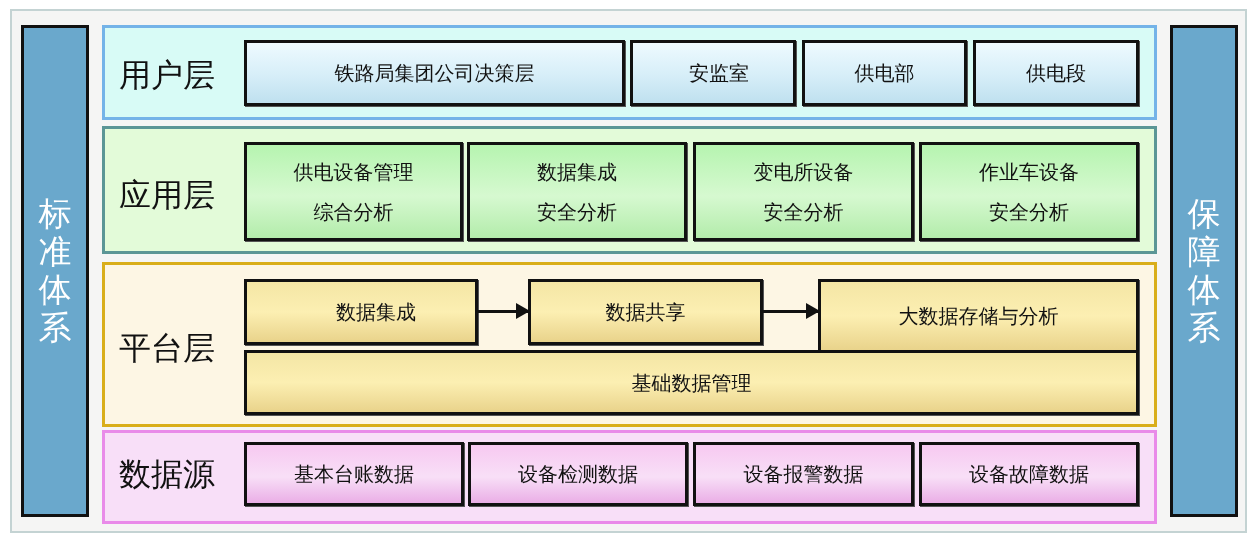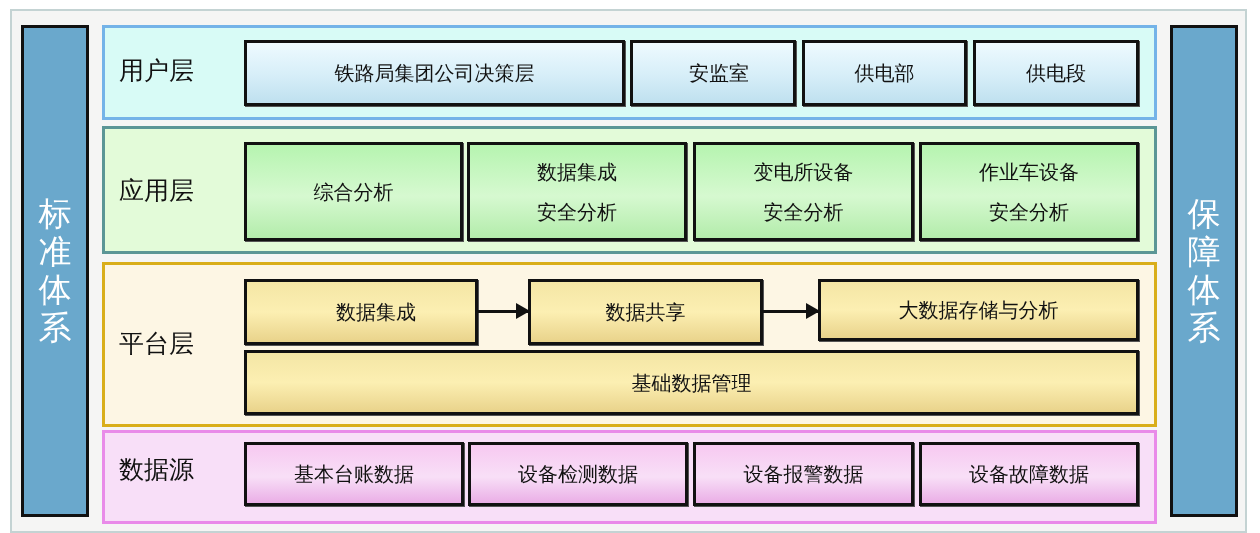--- a/index.html
+++ b/index.html
@@ -8,21 +8,21 @@
   #outer { position: absolute; left: 10px; top: 9px; width: 1237px; height: 272px;
            background: #f5f5f4; border: 2px solid #c4d3d3; box-sizing: border-box; }
   .side { position: absolute; top: 25px; width: 68px; height: 492px; background: #6aa8cc;
           border: 3px solid #111; box-sizing: border-box; display: flex; flex-direction: column;
           align-items: center; justify-content: center; color: #ffffff; font-size: 33px; line-height: 38px;
           font-family: "DejaVu Sans", "Liberation Sans", sans-serif; }
   .side span { display: block; }
   #side-left { left: 21px; }
   #side-right { left: 1170px; }
   .layer { position: absolute; left: 102px; width: 1055px; box-sizing: border-box; border: 3px solid; }
-  .layer-label { position: absolute; left: 14px; font-size: 25px; color: #111; white-space: nowrap; }
+  .layer-label { position: absolute; left: 14px; font-size: 32px; color: #111; white-space: nowrap; }
   .box { position: absolute; box-sizing: border-box; border: 3px solid #111; display: flex;
          align-items: center; justify-content: center; text-align: center; color: #111;
          font-size: 20px; line-height: 38px; white-space: nowrap;
          box-shadow: 1px 1px 0 #555; }
   #layer-user { top: 25px; height: 95px; background: #d8fbf6; border-color: #74b3e8; }
   #layer-user .box { top: 12px; height: 66px;
      background: linear-gradient(to bottom, #eefaff 0%, #d6eef8 55%, #bfe0ef 100%); }
   #layer-app { top: 126px; height: 128px; background: #e3fbd9; border-color: #5b9696; }
   #layer-app .box { top: 13px; height: 99px; line-height: 40px;
      background: linear-gradient(to bottom, #b6f4b0 0%, #d6f9d0 55%, #b3ecab 100%); }
@@ -60,20 +60,21 @@
   <div class="box" style="left:139px; width:381px;">铁路局集团公司决策层</div>
   <div class="box" style="left:525px; width:166px;padding-left:12px;">安监室</div>
   <div class="box" style="left:697px; width:165px;">供电部</div>
   <div class="box" style="left:868px; width:166px;">供电段</div>
 </div>
 
 <div id="layer-app" class="layer">
   <div class="layer-label" style="top:45px;">应用层</div>
   <div class="box" style="left:139px; width:219px;">
     <div class="vtext">
+      <span>供电设备管理</span>
       <span>综合分析</span>
     </div>
   </div>
   <div class="box" style="left:362px; width:220px;">
     <div class="vtext">
       <span>数据集成</span>
       <span>安全分析</span>
     </div>
   </div>
   <div class="box" style="left:588px; width:221px;">
@@ -89,21 +90,21 @@
     </div>
   </div>
 </div>
 
 <div id="layer-platform" class="layer">
   <div class="layer-label" style="top:62px;">平台层</div>
   <div class="box" style="left:139px; top:14px; width:234px; height:66px;padding-left:30px;">数据集成</div>
   <div class="arrow" style="left:373px; top:45px; width:50px;"></div>
   <div class="box" style="left:423px; top:14px; width:235px; height:66px;">数据共享</div>
   <div class="arrow" style="left:658px; top:45px; width:55px;"></div>
-  <div class="box" style="left:713px; top:14px; width:321px; height:62px;">大数据存储与分析</div>
+  <div class="box" style="left:713px; top:14px; width:321px; height:74px;">大数据存储与分析</div>
   <div class="box" style="left:139px; top:85px; width:895px; height:65px;">基础数据管理</div>
 </div>
 
 <div id="layer-source" class="layer">
   <div class="layer-label" style="top:20px;">数据源</div>
   <div class="box" style="left:139px; width:220px;">基本台账数据</div>
   <div class="box" style="left:363px; width:220px;">设备检测数据</div>
   <div class="box" style="left:588px; width:221px;">设备报警数据</div>
   <div class="box" style="left:814px; width:220px;">设备故障数据</div>
 </div>

